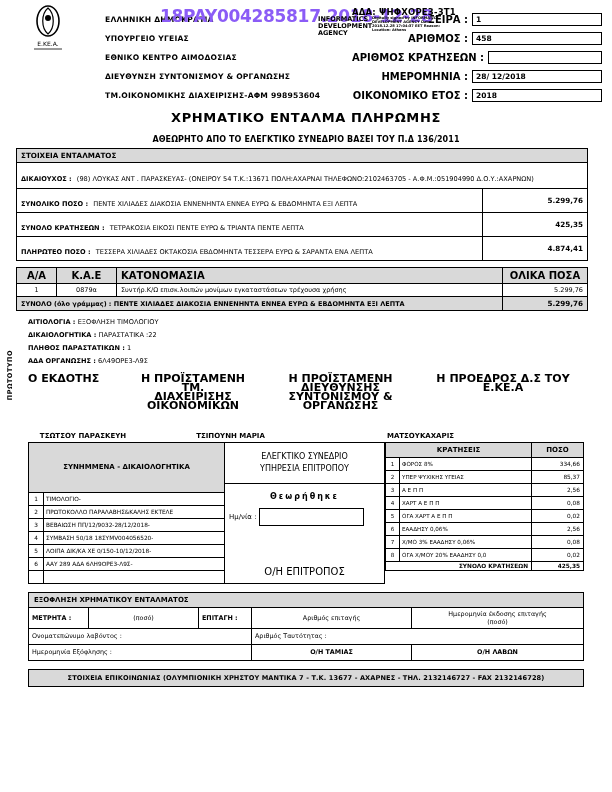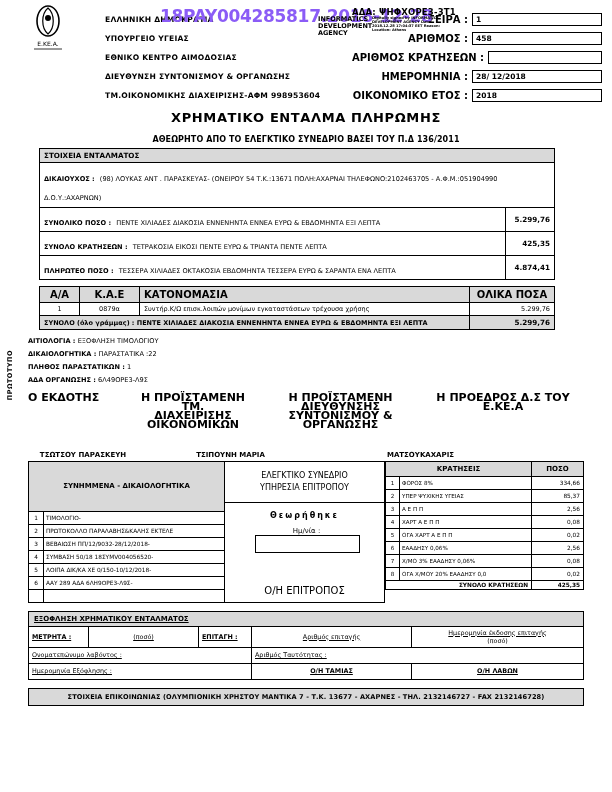--- a/index.html
+++ b/index.html
@@ -49,21 +49,21 @@
   }
 
   .doc-title {
     text-align:center; font-size: 13px; font-weight: bold;
     letter-spacing: .6px; margin-top: 2px;
   }
   .doc-sub {
     text-align:center; font-size: 8px; font-weight: bold;
     margin-top: 10px; margin-bottom: 4px; letter-spacing: .1px;
   }
-  table.grid { border-collapse: collapse; width: 516px; margin: 0 39px; }
+  table.grid { border-collapse: collapse; width: 572px; margin: 0 16px; }
   table.grid td, table.grid th { border: 1px solid #000; padding: 2px 4px; }
   .shade { background: #d9d9d9; }
   .b { font-weight: bold; }
   .fs7 { font-size: 10px; }
   .fs65 { font-size: 6.5px; }
   .right { text-align: right; }
   .center { text-align: center; }
 
   .sec-head { font-size: 7.2px; font-weight: bold; padding: 3px 5px; }
   .row-label { font-size: 6.6px; font-weight: bold; }
@@ -108,37 +108,37 @@
   }
   .theor-top {
     border-bottom: 1px solid #000; text-align:center;
     font-size: 8px; line-height: 12px; padding: 8px 0 8px 0;
   }
   .theor-mid { flex: 1; position: relative; padding-top: 8px; }
   .theor-word {
     text-align:center; font-size: 8px; font-weight: bold; letter-spacing: 2px;
   }
   .theor-date {
-    display:flex; align-items:center; margin: 7px 0 8px 4px; flex-direction: column;
+    display:flex; align-items:center; margin: 7px 0 8px 4px;
   }
   .theor-date .lab { font-size: 7px; }
   .theor-date .bx { width: 105px; height: 18px; border: 1px solid #000; margin-left: 2px; }
   .theor-bot { text-align:center; font-size: 10px; padding: 10px 0 6px 0; }
 
   table.ded { border-collapse: collapse; width: 199px; }
   table.ded td, table.ded th { border: 1px solid #000; }
   table.ded th { background:#d9d9d9; font-size: 7px; padding: 3px 2px; text-align:center; }
   table.ded td.num { width: 14px; text-align:center; font-size: 5.6px; height: 13px; }
   table.ded td.txt { font-size: 5.6px; padding-left: 2px; }
   table.ded td.val { width: 52px; text-align:right; font-size: 5.8px; padding-right: 3px; }
   table.ded td.totlab { font-size: 5.8px; font-weight: bold; text-align:right; padding-right:3px; }
   table.ded td.totval { font-size: 5.8px; font-weight: bold; text-align:right; padding-right:3px; }
 
   
-  table.settle { border-collapse: collapse; width: 556px; margin: 8px 28px 0 28px; text-decoration: underline; }
+  table.settle { border-collapse: collapse; width: 556px; margin: 8px 28px 0 28px; }
   table.settle td { border: 1px solid #000; font-size: 6.4px; padding: 2px 3px; }
   table.settle .hd { background:#d9d9d9; font-weight: bold; font-size: 7px; padding: 3px 5px; }
   .cap { text-align:center; font-size: 5.6px; }
 
   .contact {
     margin: 8px 28px 0 28px; width: 556px; border: 1px solid #000;
     background: #d9d9d9; text-align:center; font-size: 6.6px;
     font-weight: bold; padding: 4px 0; letter-spacing: .1px;
   }
 

